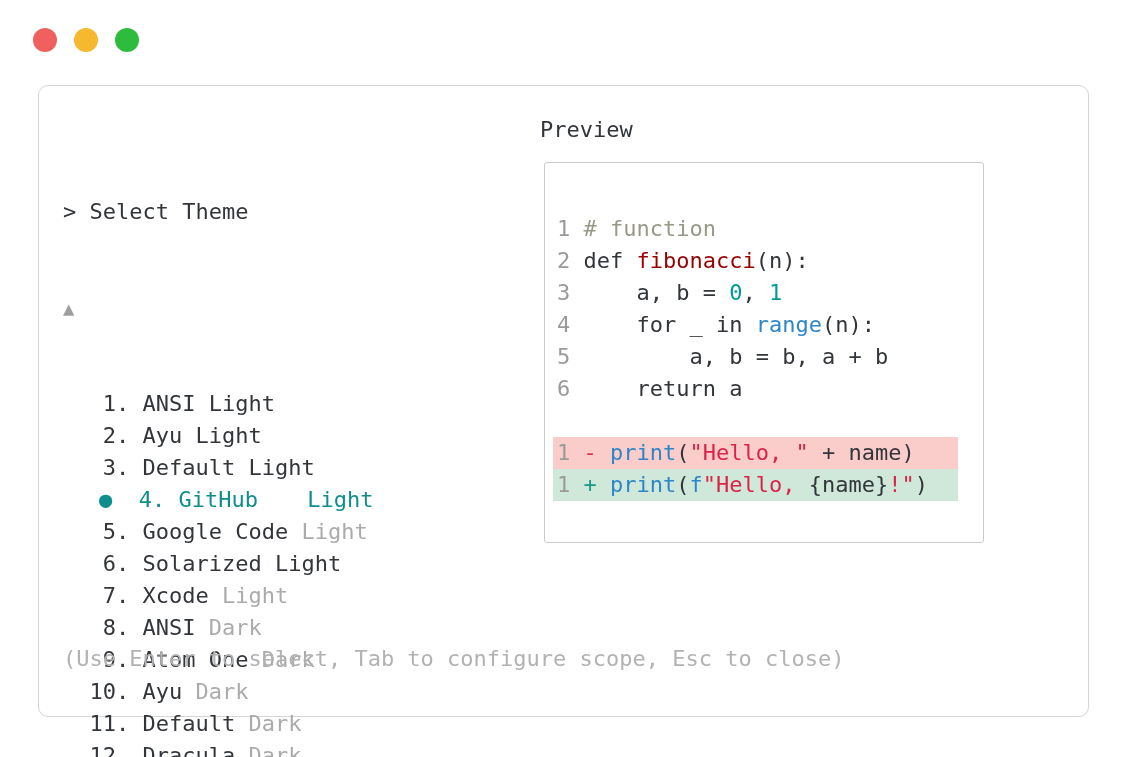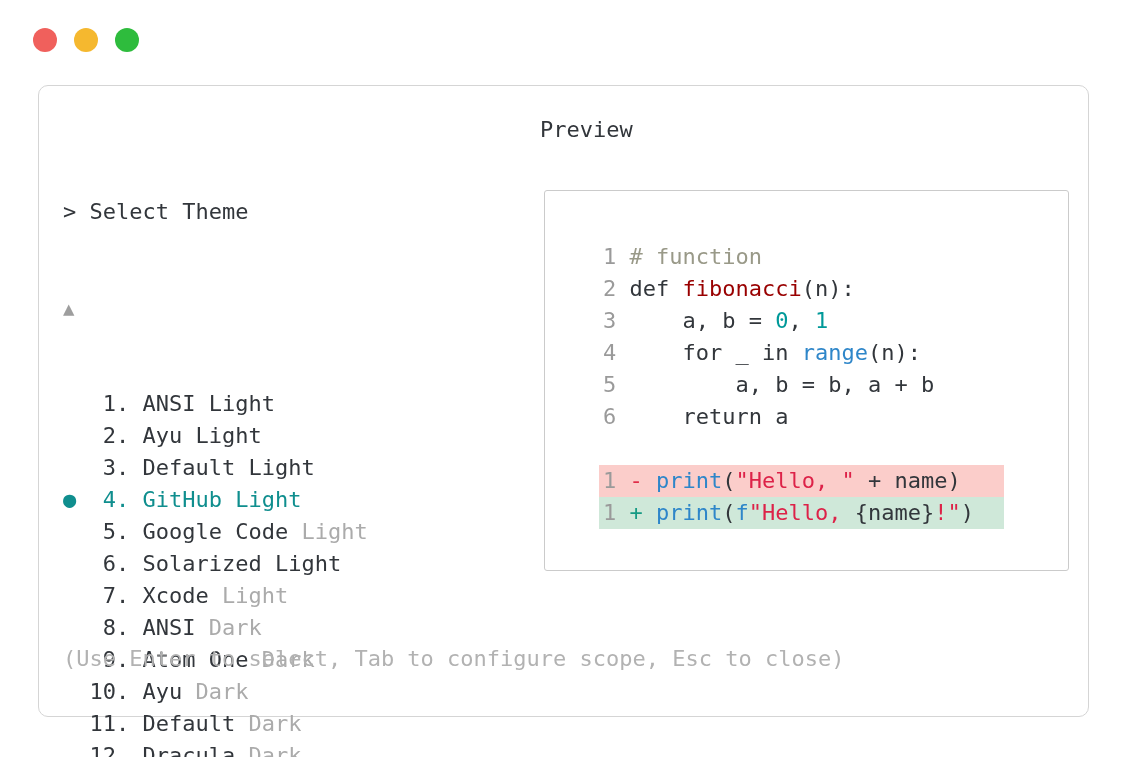--- a/index.html
+++ b/index.html
@@ -48,21 +48,21 @@
     line-height: 32px;
     white-space: pre;
     color: var(--text);
   }
   .prompt-label { margin-left: 1ch; }
   .arrow-row { font-size: 19px; line-height: 32px; height: 32px; }
   .arrow-up   { color: #9e9e9e; }
 
   .trow { height: 32px; }
   .trow .sfx.dim { color: var(--dim); }
-  .trow.sel, .trow.sel .sfx { color: var(--selected); }
+  .trow.sel, .trow.sel .sfx { color: var(--selected); margin-left: 36px; }
 
   .hint {
     position: absolute;
     left: 24px;
     top: 557px;
     font-size: 22px;
     line-height: 32px;
     white-space: pre;
     color: var(--hint);
   }
@@ -71,29 +71,28 @@
     position: absolute;
     left: 501px;
     top: 28px;
     font-size: 22px;
     line-height: 32px;
     color: var(--text);
   }
   .preview-box {
     position: absolute;
     left: 505px;
-    top: 104px;
-    width: 525px;
+    top: 76px;
+    width: 440px;
     height: 381px;
     border: 1.5px solid #cbcbcb;
     border-radius: 3px;
     box-sizing: border-box;
     background: #ffffff;
     overflow: hidden;
-    padding-left: 46px;
   }
   .code {
     margin: 0;
     padding: 50px 0 0 12px;
     font-size: 22px;
     line-height: 32px;
     white-space: pre;
     color: var(--text);
   }
   .cline { height: 32px; }

